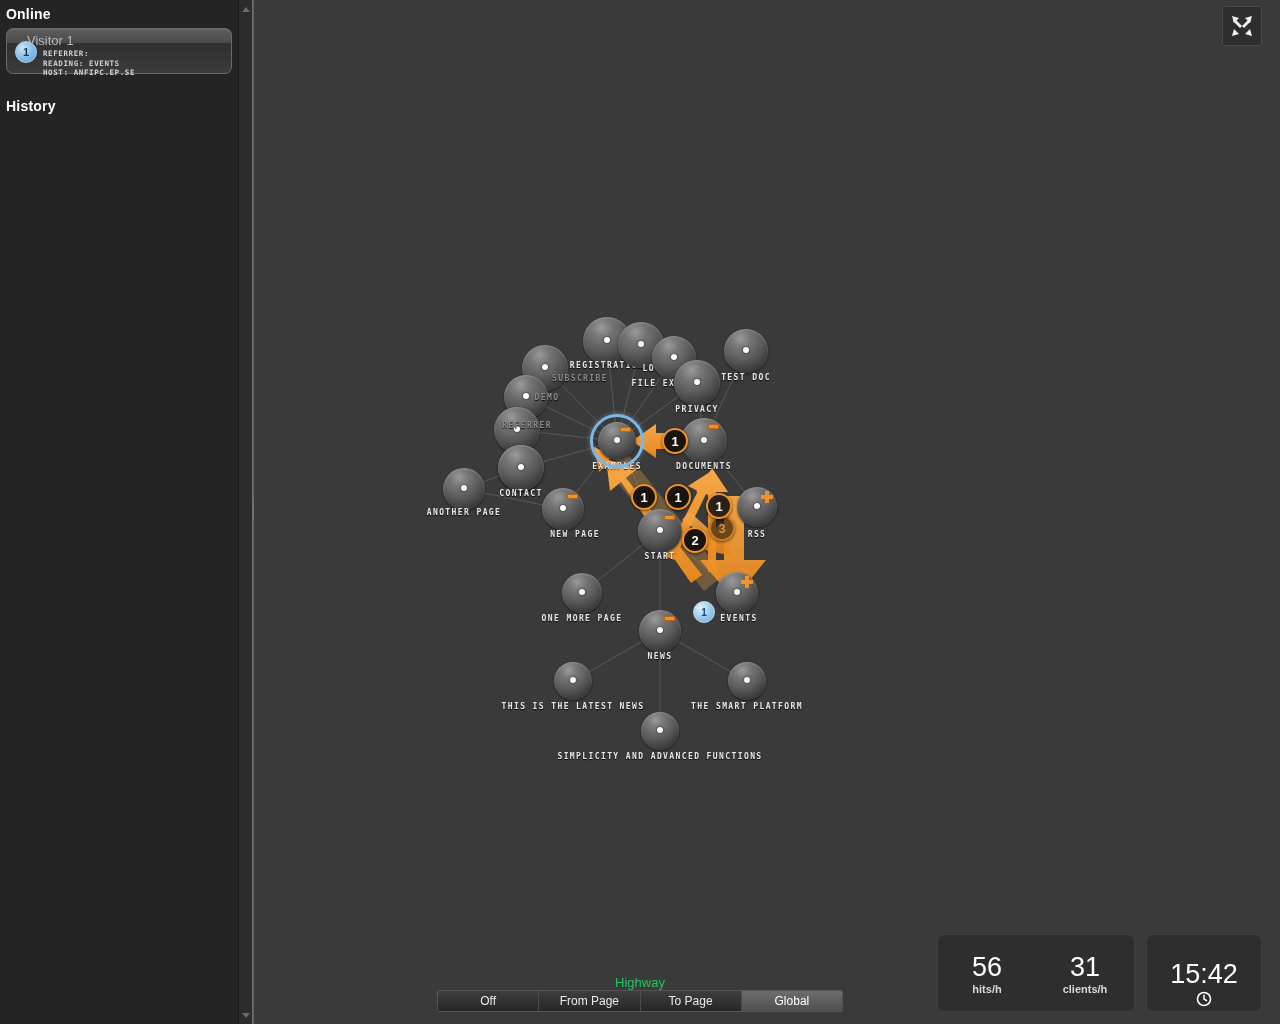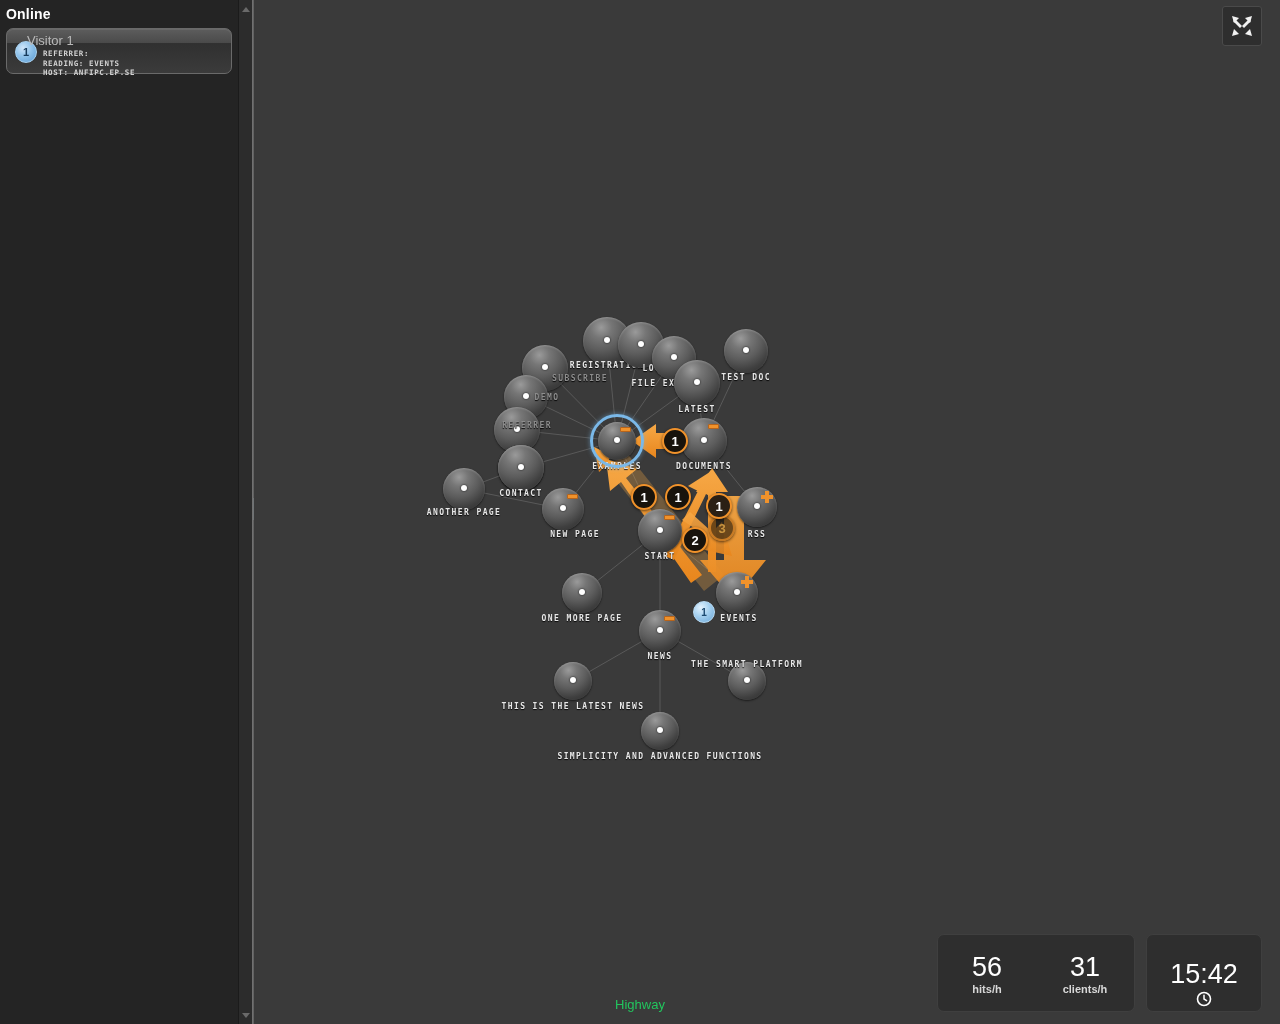--- a/index.html
+++ b/index.html
@@ -252,20 +252,21 @@
     <div class="visitor-card">
       <div class="visitor-badge">1</div>
       <div class="visitor-title">Visitor 1</div>
       <div class="visitor-lines">
         <div>REFERRER:</div>
         <div>READING: EVENTS</div>
         <div>HOST: ANFIPC.EP.SE</div>
       </div>
     </div>
 
+    <div class="side-heading" style="margin-top:18px;">History</div>
   </div>
 
   <div id="side-scroll">
     <div class="sb-arrow up">
         <i></i>
       </div>
     <div class="sb-arrow down">
         <i></i>
       </div>
   </div>
@@ -335,21 +336,21 @@
     <div id="nodes-layer">
         <div class="node" style="left: 329px; top: 317px; width: 48px; height: 48px;"></div>
         <div class="node-label" style="left: 353px; top: 361px;">REGISTRATION</div>
         <div class="node" style="left: 364px; top: 322px; width: 46px; height: 46px;"></div>
         <div class="node-label" style="left: 404px; top: 364px;">LOGIN</div>
         <div class="node" style="left: 268px; top: 345px; width: 46px; height: 46px;"></div>
         <div class="node-label dim" style="left: 326px; top: 374px;">SUBSCRIBE</div>
         <div class="node" style="left: 398px; top: 336px; width: 44px; height: 44px;"></div>
         <div class="node-label" style="left: 418px; top: 379px;">FILE EXPLORER</div>
         <div class="node" style="left: 420px; top: 360px; width: 46px; height: 46px;"></div>
-        <div class="node-label" style="left: 443px; top: 405px;">LATEST</div>
+        <div class="node-label" style="left: 443px; top: 405px;">PRIVACY</div>
         <div class="node" style="left: 470px; top: 329px; width: 44px; height: 44px;"></div>
         <div class="node-label" style="left: 492px; top: 373px;">TEST DOC</div>
         <div class="node" style="left: 250px; top: 375px; width: 44px; height: 44px;"></div>
         <div class="node-label dim" style="left: 293px; top: 393px;">DEMO</div>
         <div class="node" style="left: 240px; top: 407px; width: 46px; height: 46px;"></div>
         <div class="node-label dim" style="left: 273px; top: 421px;">REFERRER</div>
         <div class="node" style="left: 244px; top: 445px; width: 46px; height: 46px;"></div>
         <div class="node-label dim" style="left: 267px; top: 455px;">SEARCH</div>
         <div class="node" style="left: 244px; top: 445px; width: 46px; height: 46px;"></div>
         <div class="node-label" style="left: 267px; top: 489px;">CONTACT</div>
@@ -375,21 +376,21 @@
         <div class="badge-plus" style="left: 487.2px; top: 576.2px;"></div>
         <div class="node-label" style="left: 485px; top: 614px;">EVENTS</div>
         <div class="node" style="left: 308px; top: 573px; width: 40px; height: 40px;"></div>
         <div class="node-label" style="left: 328px; top: 614px;">ONE MORE PAGE</div>
         <div class="node" style="left: 385px; top: 610px; width: 42px; height: 42px;"></div>
         <div class="badge-minus" style="left: 409.78px; top: 615.88px;"></div>
         <div class="node-label" style="left: 406px; top: 652px;">NEWS</div>
         <div class="node" style="left: 300px; top: 662px; width: 38px; height: 38px;"></div>
         <div class="node-label" style="left: 319px; top: 702px;">THIS IS THE LATEST NEWS</div>
         <div class="node" style="left: 474px; top: 662px; width: 38px; height: 38px;"></div>
-        <div class="node-label" style="left: 493px; top: 660px; text-align: right;">THE SMART PLATFORM</div>
+        <div class="node-label" style="left: 493px; top: 702px; text-align: right;">THE SMART PLATFORM</div>
         <div class="node" style="left: 387px; top: 712px; width: 38px; height: 38px;"></div>
         <div class="node-label" style="left: 406px; top: 752px;">SIMPLICITY AND ADVANCED FUNCTIONS</div>
         <div class="flow-badge" style="left: 408px; top: 428px;">1</div>
         <div class="flow-badge" style="left: 377px; top: 484px;">1</div>
         <div class="flow-badge" style="left: 411px; top: 484px;">1</div>
         <div class="flow-badge shade" style="left: 452px; top: 493px;">1</div>
         <div class="flow-badge faded" style="left: 455px; top: 515px;">3</div>
         <div class="flow-badge" style="left: 428px; top: 527px;">2</div>
         <div class="visitor-dot" style="left: 439px; top: 601px;">1</div>
       </div>
@@ -405,20 +406,26 @@
         <path d="M6 6 L13 13 L11 15 L4 8 Z"></path>
         <path d="M20 6 L13 13 L15 15 L22 8 Z"></path>
         <path d="M6 20 L13 13 L15 11 L8 18 Z"></path>
         <path d="M20 20 L13 13 L11 11 L18 18 Z"></path>
       </g>
     </svg>
   </div>
 
   <div id="highway">
     <div id="highway-title">Highway</div>
+    <div id="highway-seg">
+        <div class="seg">Off</div>
+        <div class="seg">From Page</div>
+        <div class="seg">To Page</div>
+        <div class="seg active">Global</div>
+      </div>
   </div>
 
   <div class="pill" id="stats-pill">
     <div class="stat-col">
       <div class="stat-num">56</div>
       <div class="stat-lbl">hits/h</div>
     </div>
     <div class="stat-col">
       <div class="stat-num">31</div>
       <div class="stat-lbl">clients/h</div>

